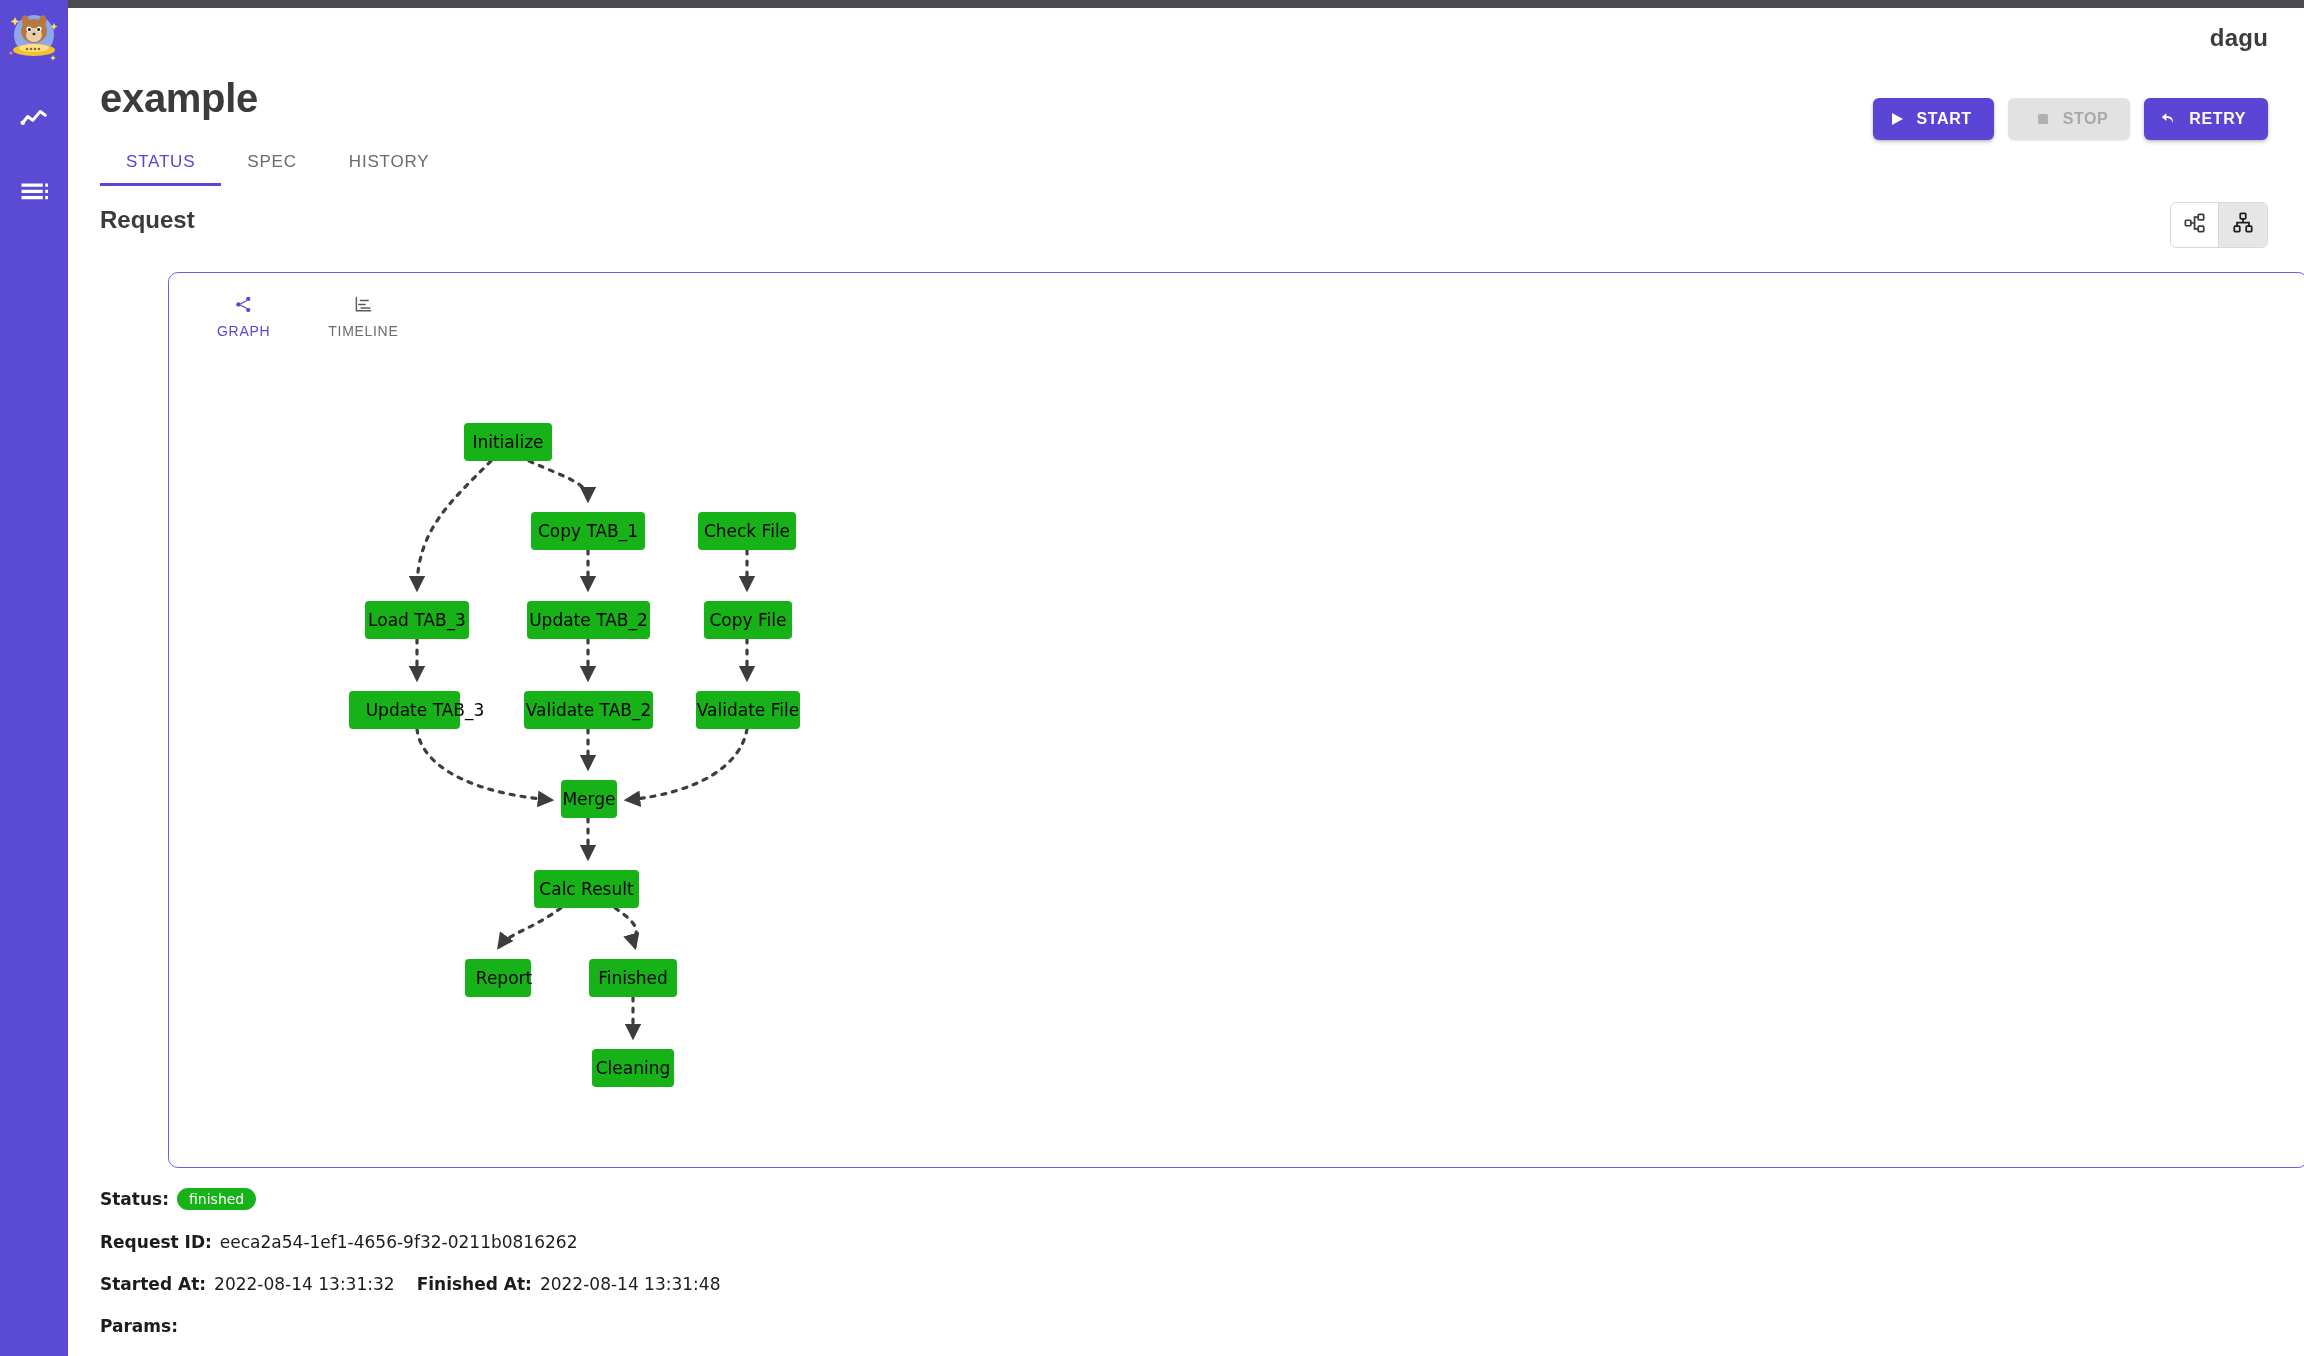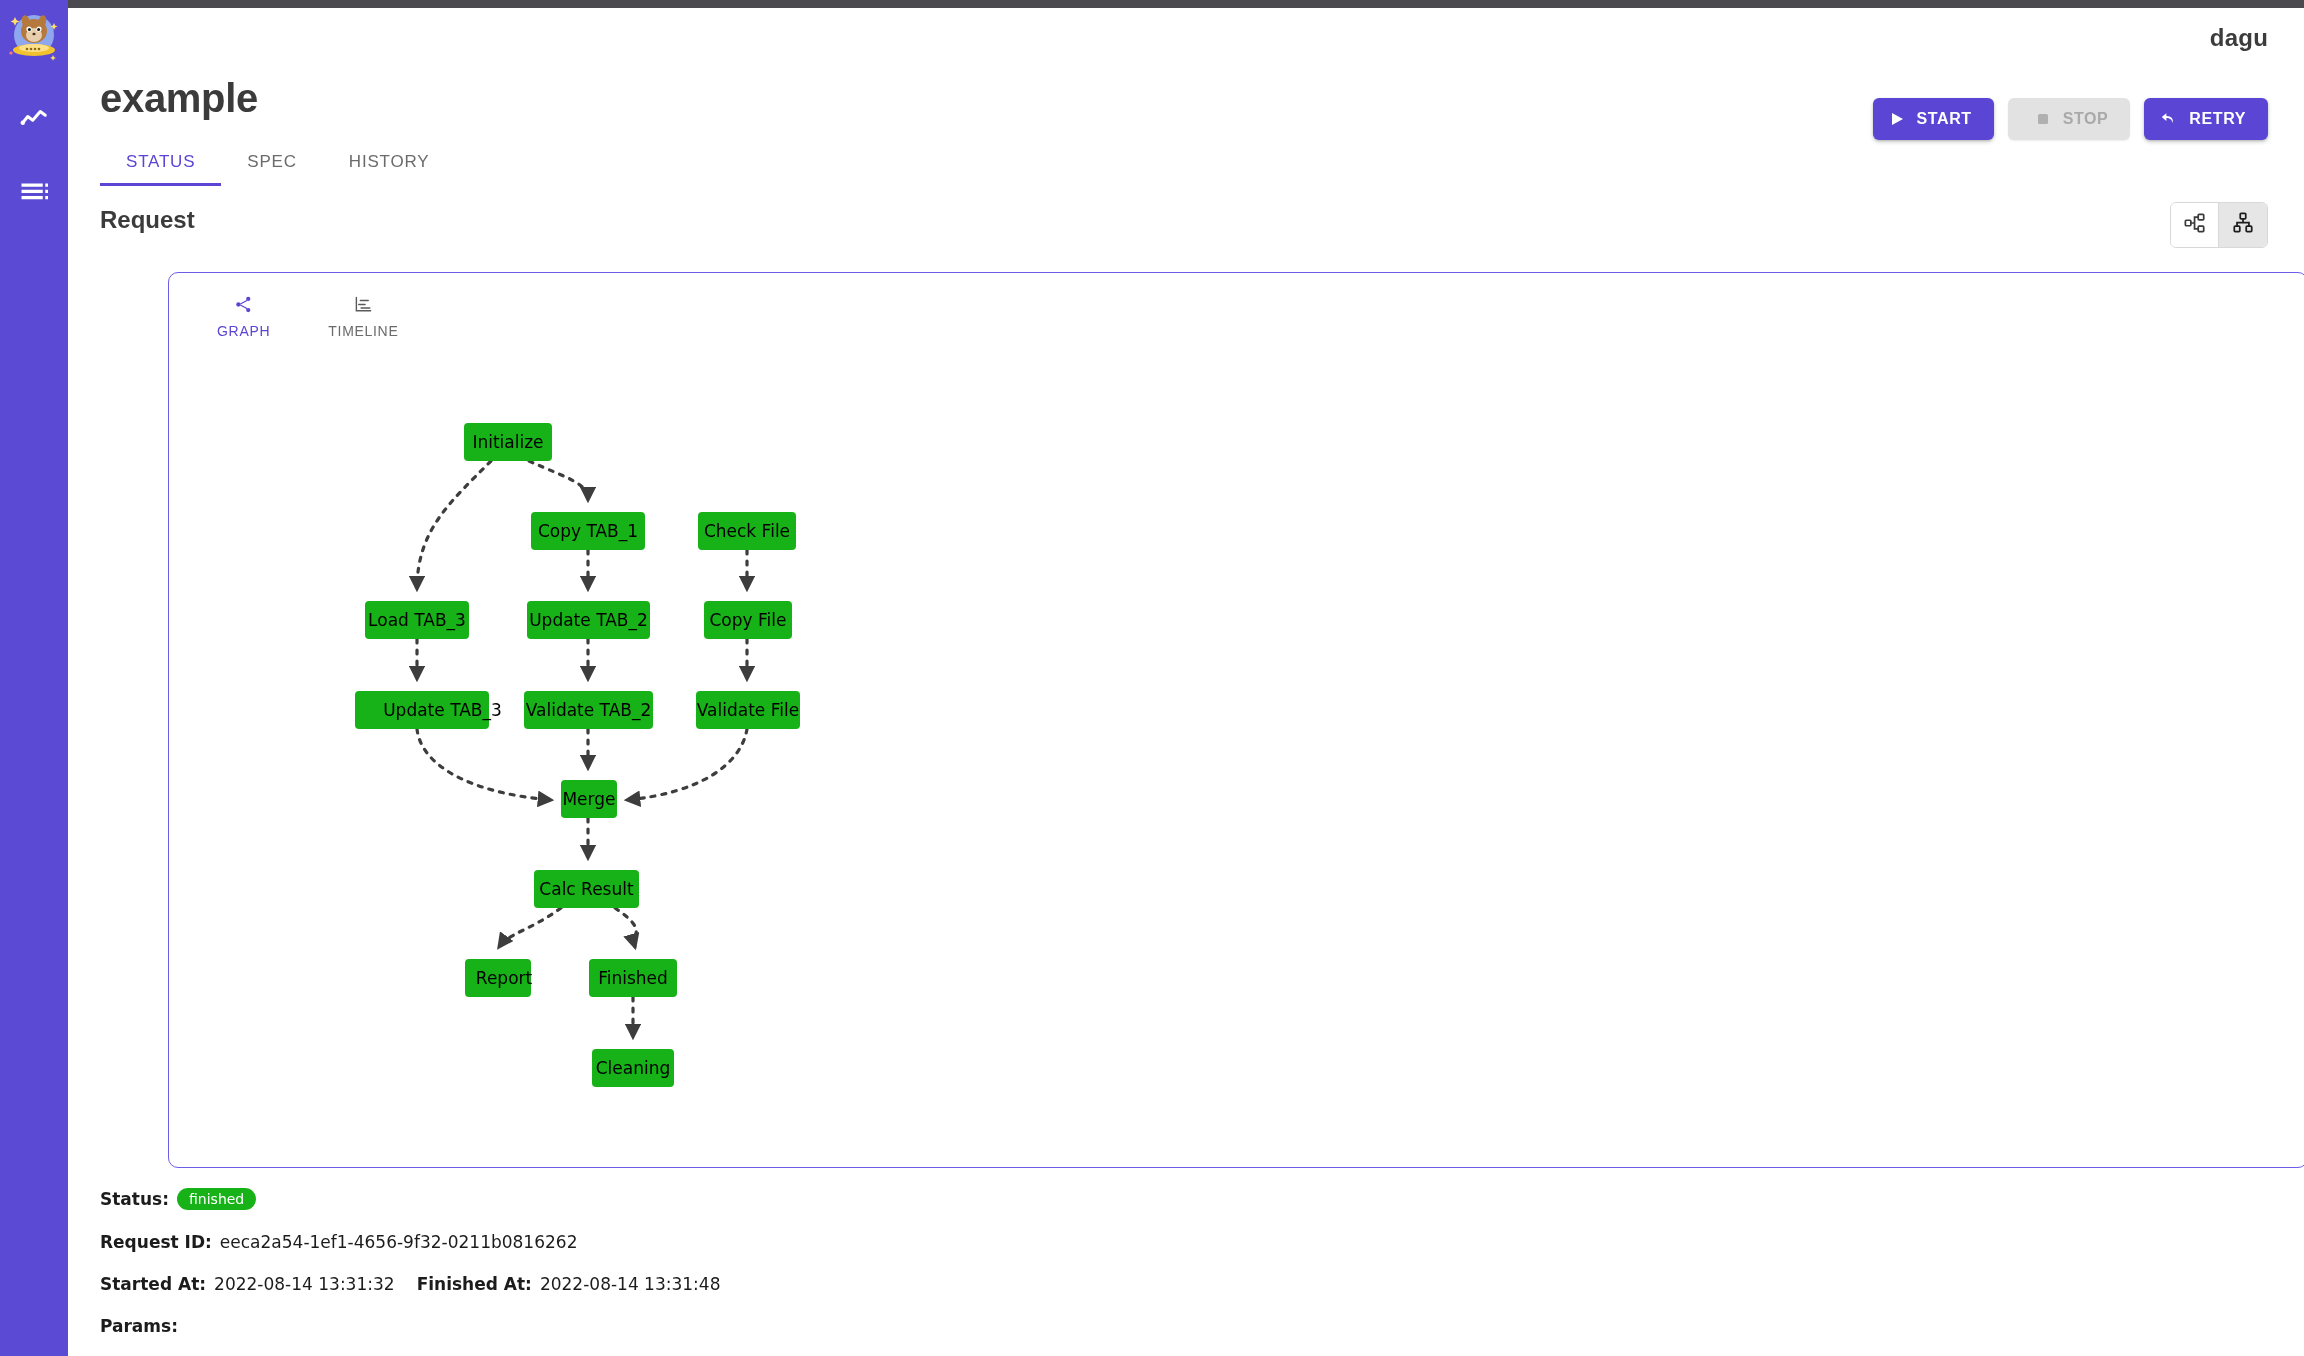--- a/index.html
+++ b/index.html
@@ -424,21 +424,21 @@
           </div>
           <div class="gnode" style="left: 196px; top: 328px; width: 104px; height: 38px; background: rgb(23, 178, 23);">
             <span>Load TAB_3</span>
           </div>
           <div class="gnode" style="left: 358px; top: 328px; width: 123px; height: 38px; background: rgb(23, 178, 23);">
             <span>Update TAB_2</span>
           </div>
           <div class="gnode" style="left: 535px; top: 328px; width: 88px; height: 38px; background: rgb(23, 178, 23);">
             <span>Copy File</span>
           </div>
-          <div class="gnode" style="left: 186px; top: 418px; width: 134px; height: 38px; background: rgb(23, 178, 23); padding-left: 41px;">
+          <div class="gnode" style="left: 180px; top: 418px; width: 111px; height: 38px; background: rgb(23, 178, 23); padding-left: 41px;">
             <span>Update TAB_3</span>
           </div>
           <div class="gnode" style="left: 355px; top: 418px; width: 129px; height: 38px; background: rgb(23, 178, 23);">
             <span>Validate TAB_2</span>
           </div>
           <div class="gnode" style="left: 527px; top: 418px; width: 104px; height: 38px; background: rgb(23, 178, 23);">
             <span>Validate File</span>
           </div>
           <div class="gnode" style="left: 392px; top: 507px; width: 56px; height: 38px; background: rgb(23, 178, 23);">
             <span>Merge</span>

